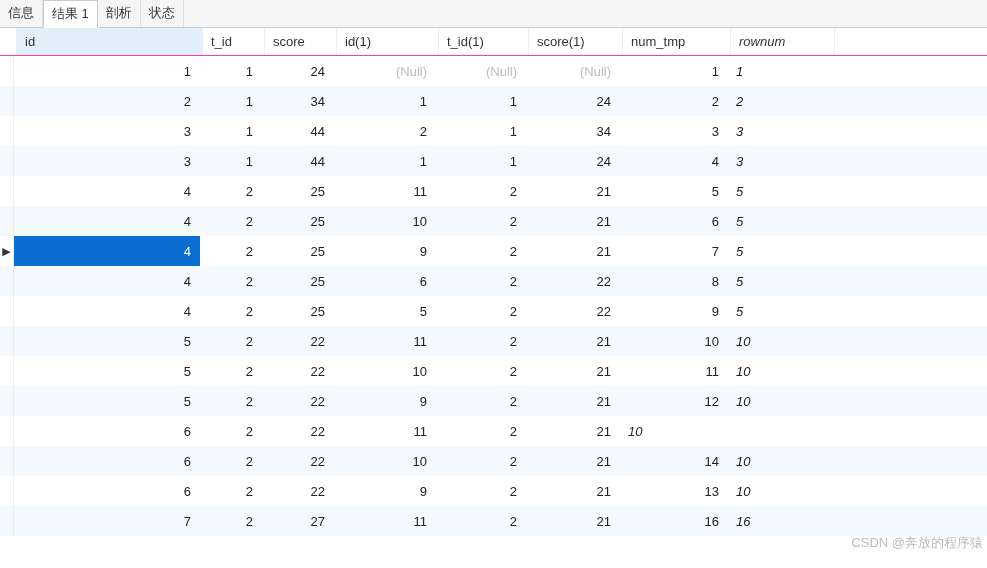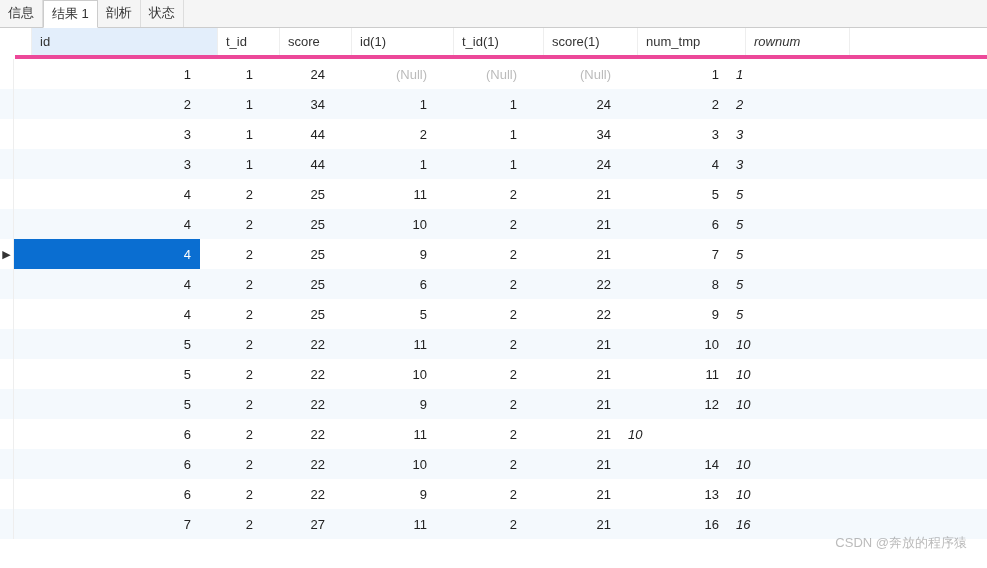--- a/index.html
+++ b/index.html
@@ -33,22 +33,21 @@
       margin-bottom: -1px;
       border-top: 1px solid #ccc;
       border-left: 1px solid #ccc;
       border-right: 1px solid #ccc;
     }
     .grid {
       width: 100%;
     }
     .grid-header {
       display: flex;
-      border-bottom: 4px solid #ec4899;
-      margin-left: 15px;
+      border-bottom: 1px solid #ec4899;
     }
     .grid-header .hcell {
       padding: 6px 8px;
       text-align: left;
       color: #333;
       border-right: 1px solid #eee;
       background: #fff;
     }
     .grid-header .hcell.first {
       background: #e3eefb;
@@ -109,21 +108,21 @@
     .c-id     { width: 186px; }
     .c-tid    { width: 62px;  }
     .c-score  { width: 72px;  }
     .c-id1    { width: 102px; }
     .c-tid1   { width: 90px;  }
     .c-score1 { width: 94px;  }
     .c-numtmp { width: 108px; }
     .c-rownum { width: 104px; font-style: italic; }
     .watermark {
       position: absolute;
-      right: 20px;
+      right: 4px;
       bottom: 16px;
       color: rgba(120,120,120,0.5);
       font-size: 13px;
       pointer-events: none;
     }
   </style>
 </head>
 <body>
 
 <div class="tabs">

